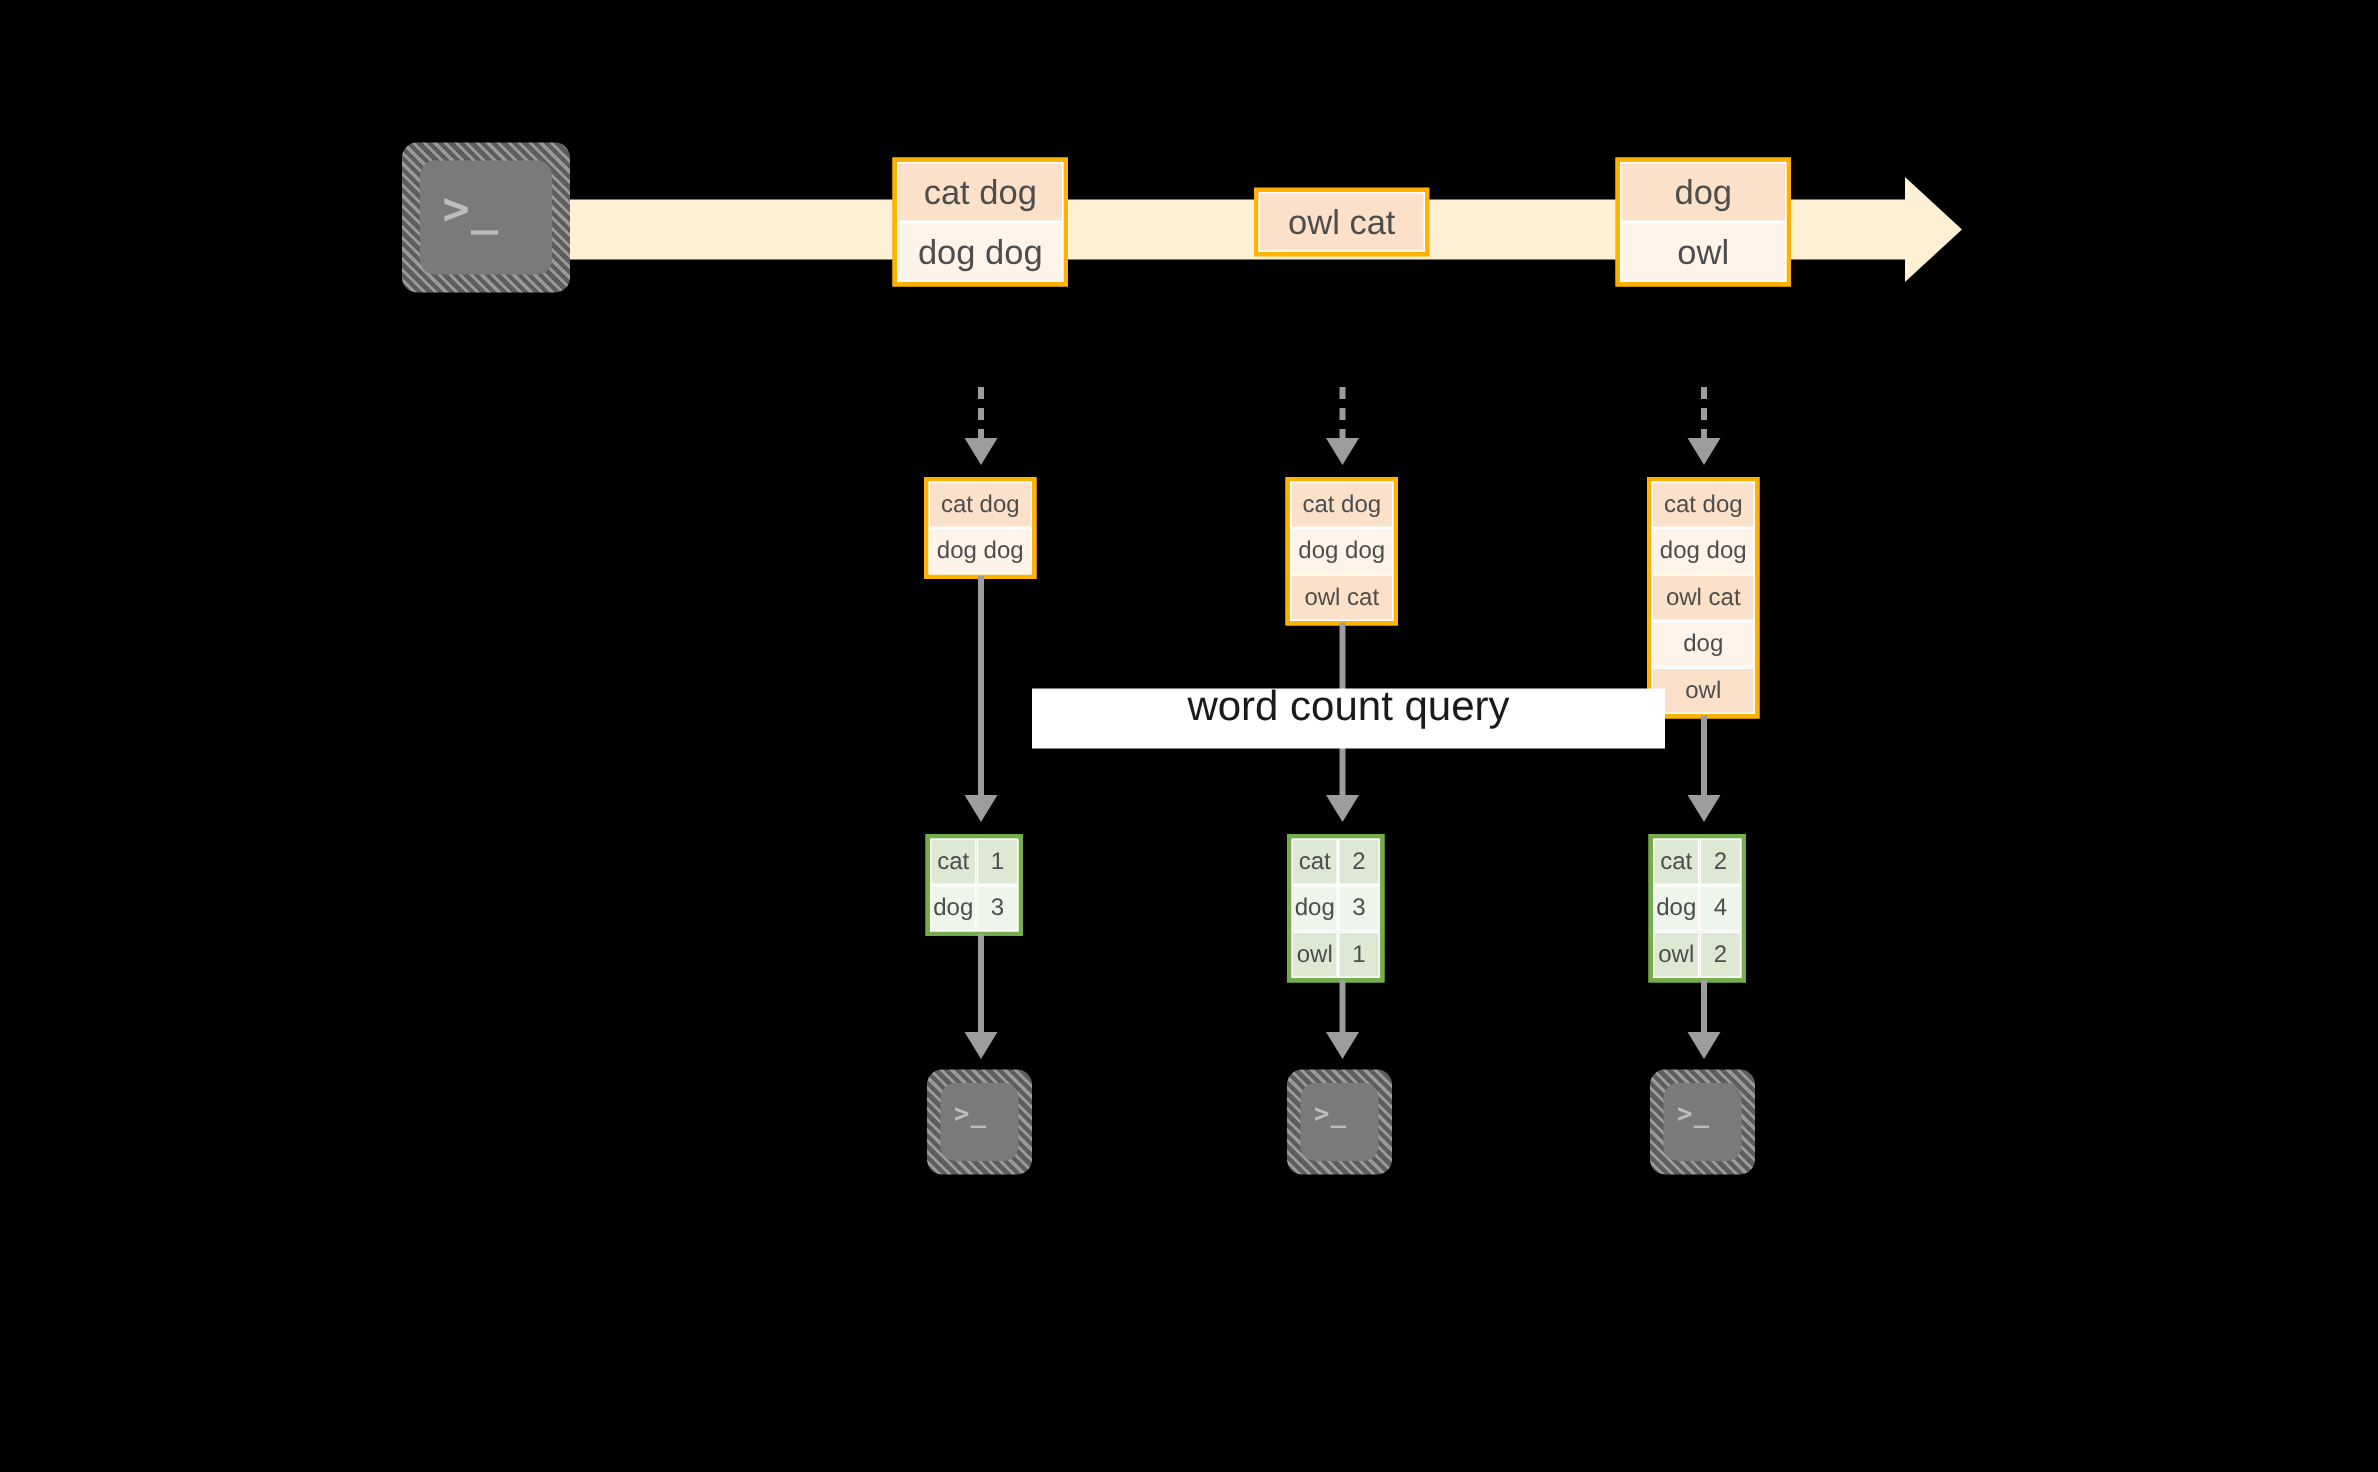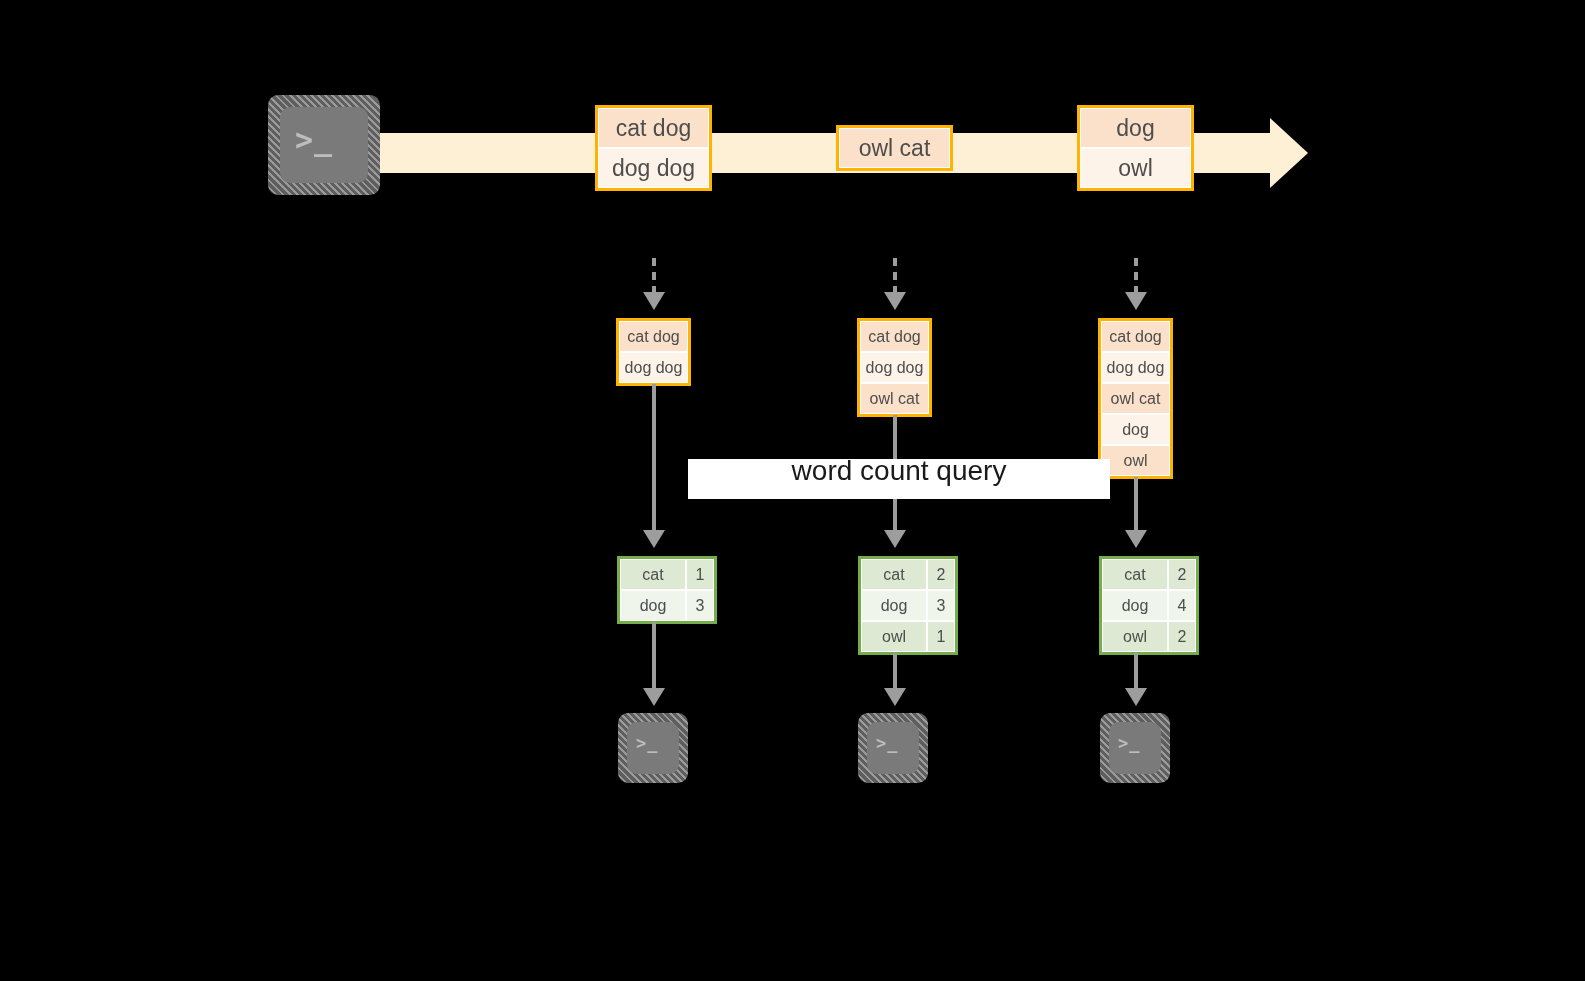--- a/index.html
+++ b/index.html
@@ -125,21 +125,21 @@
     box-sizing: border-box;
     border: 1px solid #ffffff;
     height: 31px;
     display: flex;
     align-items: center;
     justify-content: center;
     color: #4d4d4d;
     font-size: 16px;
     white-space: nowrap;
   }
-  .gcell.word { width: 66px; }
+  .gcell.word { width: 31px; }
   .gcell.count { width: 28px; }
   .grow.shadeA .gcell { background: #dde9d3; }
   .grow.shadeB .gcell { background: #eff5ea; }
   #out-1 { left: 617px; top: 556px; }
   #out-2 { left: 858px; top: 556px; }
   #out-3 { left: 1099px; top: 556px; }
 
   
   .vline {
     position: absolute;

